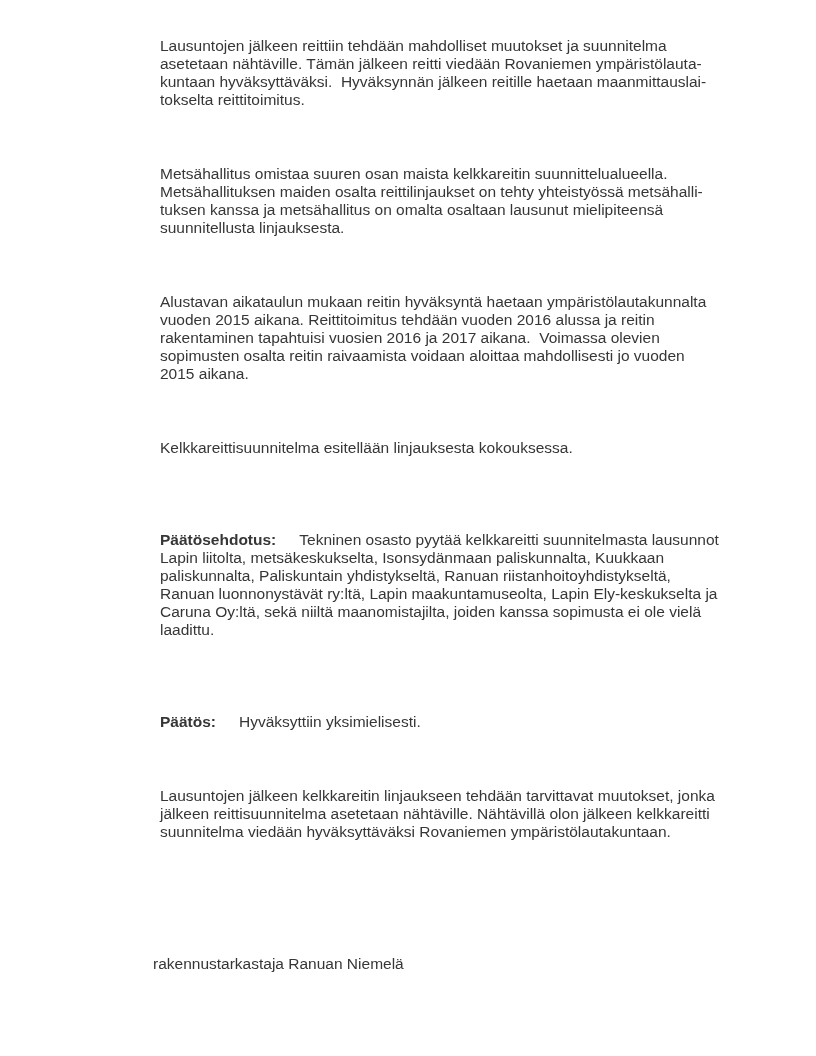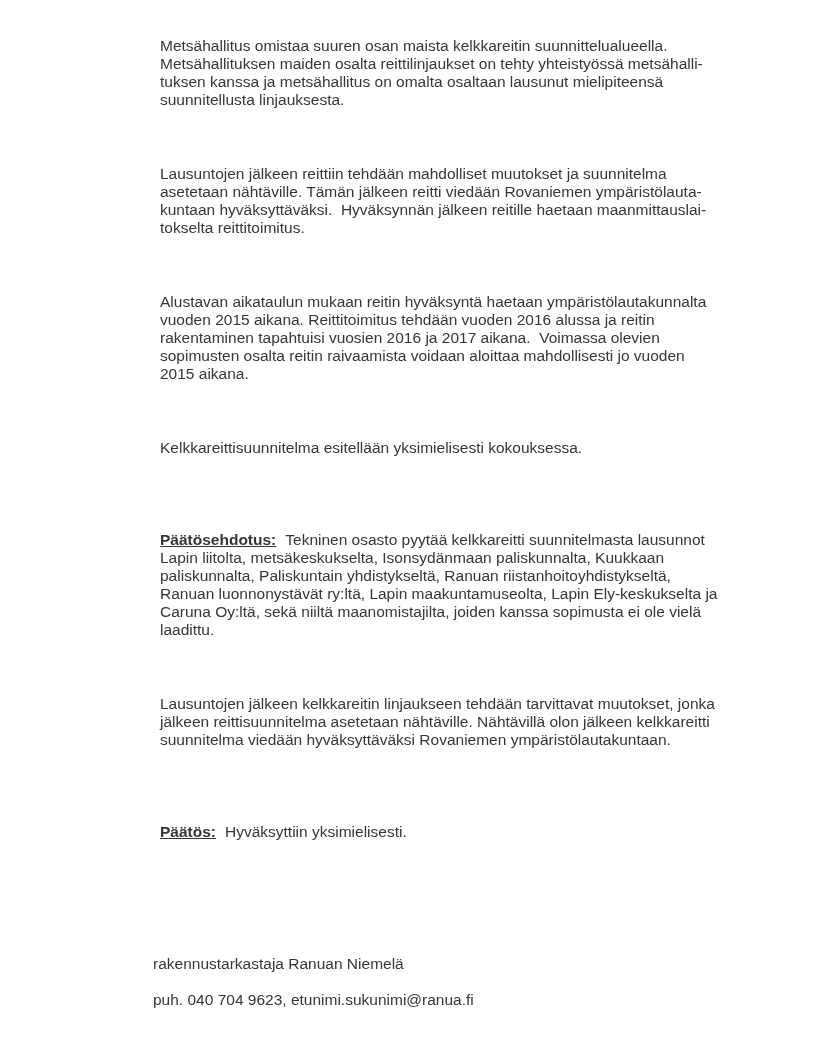--- a/index.html
+++ b/index.html
@@ -30,68 +30,66 @@
     color: #363636;
     font-size: 15.5px;
     line-height: 18px;
     white-space: pre-line;
   }
   .para {
     margin: 0 0 20px 0;
   }
   .heading-inline {
     font-weight: bold;
-    text-decoration: underline;
-    margin-right: 9px;
+    margin-right: 23px;
   }
   .contact {
     margin-left: -7px;
     margin-top: 40px;
   }
 </style>
 </head>
 <body>
 
 <div class="page">
   <div class="textblock">
 
+    <p class="para">Lausuntojen jälkeen reittiin tehdään mahdolliset muutokset ja suunnitelma
+asetetaan nähtäville. Tämän jälkeen reitti viedään Rovaniemen ympäristölauta-
+kuntaan hyväksyttäväksi.&nbsp; Hyväksynnän jälkeen reitille haetaan maanmittauslai-
+tokselta reittitoimitus.</p>
+
     <p class="para">Metsähallitus omistaa suuren osan maista kelkkareitin suunnittelualueella.
 Metsähallituksen maiden osalta reittilinjaukset on tehty yhteistyössä metsähalli-
 tuksen kanssa ja metsähallitus on omalta osaltaan lausunut mielipiteensä
 suunnitellusta linjauksesta.</p>
-
-    <p class="para">Lausuntojen jälkeen reittiin tehdään mahdolliset muutokset ja suunnitelma
-asetetaan nähtäville. Tämän jälkeen reitti viedään Rovaniemen ympäristölauta-
-kuntaan hyväksyttäväksi.&nbsp; Hyväksynnän jälkeen reitille haetaan maanmittauslai-
-tokselta reittitoimitus.</p>
 
     <p class="para">Alustavan aikataulun mukaan reitin hyväksyntä haetaan ympäristölautakunnalta
 vuoden 2015 aikana. Reittitoimitus tehdään vuoden 2016 alussa ja reitin
 rakentaminen tapahtuisi vuosien 2016 ja 2017 aikana.&nbsp; Voimassa olevien
 sopimusten osalta reitin raivaamista voidaan aloittaa mahdollisesti jo vuoden
 2015 aikana.</p>
 
-    <p class="para">Kelkkareittisuunnitelma esitellään yksimielisesti kokouksessa.</p>
+    <p class="para">Kelkkareittisuunnitelma esitellään linjauksesta kokouksessa.</p>
 
     <p class="para">
       <span class="heading-inline">Päätösehdotus:</span><span>Tekninen osasto pyytää kelkkareitti suunnitelmasta lausunnot
 Lapin liitolta, metsäkeskukselta, Isonsydänmaan paliskunnalta, Kuukkaan
 paliskunnalta, Paliskuntain yhdistykseltä, Ranuan riistanhoitoyhdistykseltä,
 Ranuan luonnonystävät ry:ltä, Lapin maakuntamuseolta, Lapin Ely-keskukselta ja
 Caruna Oy:ltä, sekä niiltä maanomistajilta, joiden kanssa sopimusta ei ole vielä
 laadittu.</span>
     </p>
 
+    <p class="para">
+      <span class="heading-inline">Päätös:</span><span>Hyväksyttiin yksimielisesti.</span>
+    </p>
+
     <p class="para">Lausuntojen jälkeen kelkkareitin linjaukseen tehdään tarvittavat muutokset, jonka
 jälkeen reittisuunnitelma asetetaan nähtäville. Nähtävillä olon jälkeen kelkkareitti
 suunnitelma viedään hyväksyttäväksi Rovaniemen ympäristölautakuntaan.</p>
 
-    <p class="para">
-      <span class="heading-inline">Päätös:</span><span>Hyväksyttiin yksimielisesti.</span>
-    </p>
-
     <div class="contact">
       <div>rakennustarkastaja Ranuan Niemelä</div>
-      <div>puh. 040 704 9623, etunimi.sukunimi@ranua.fi</div>
     </div>
 
   </div>
 </div>
 
 </body></html>

